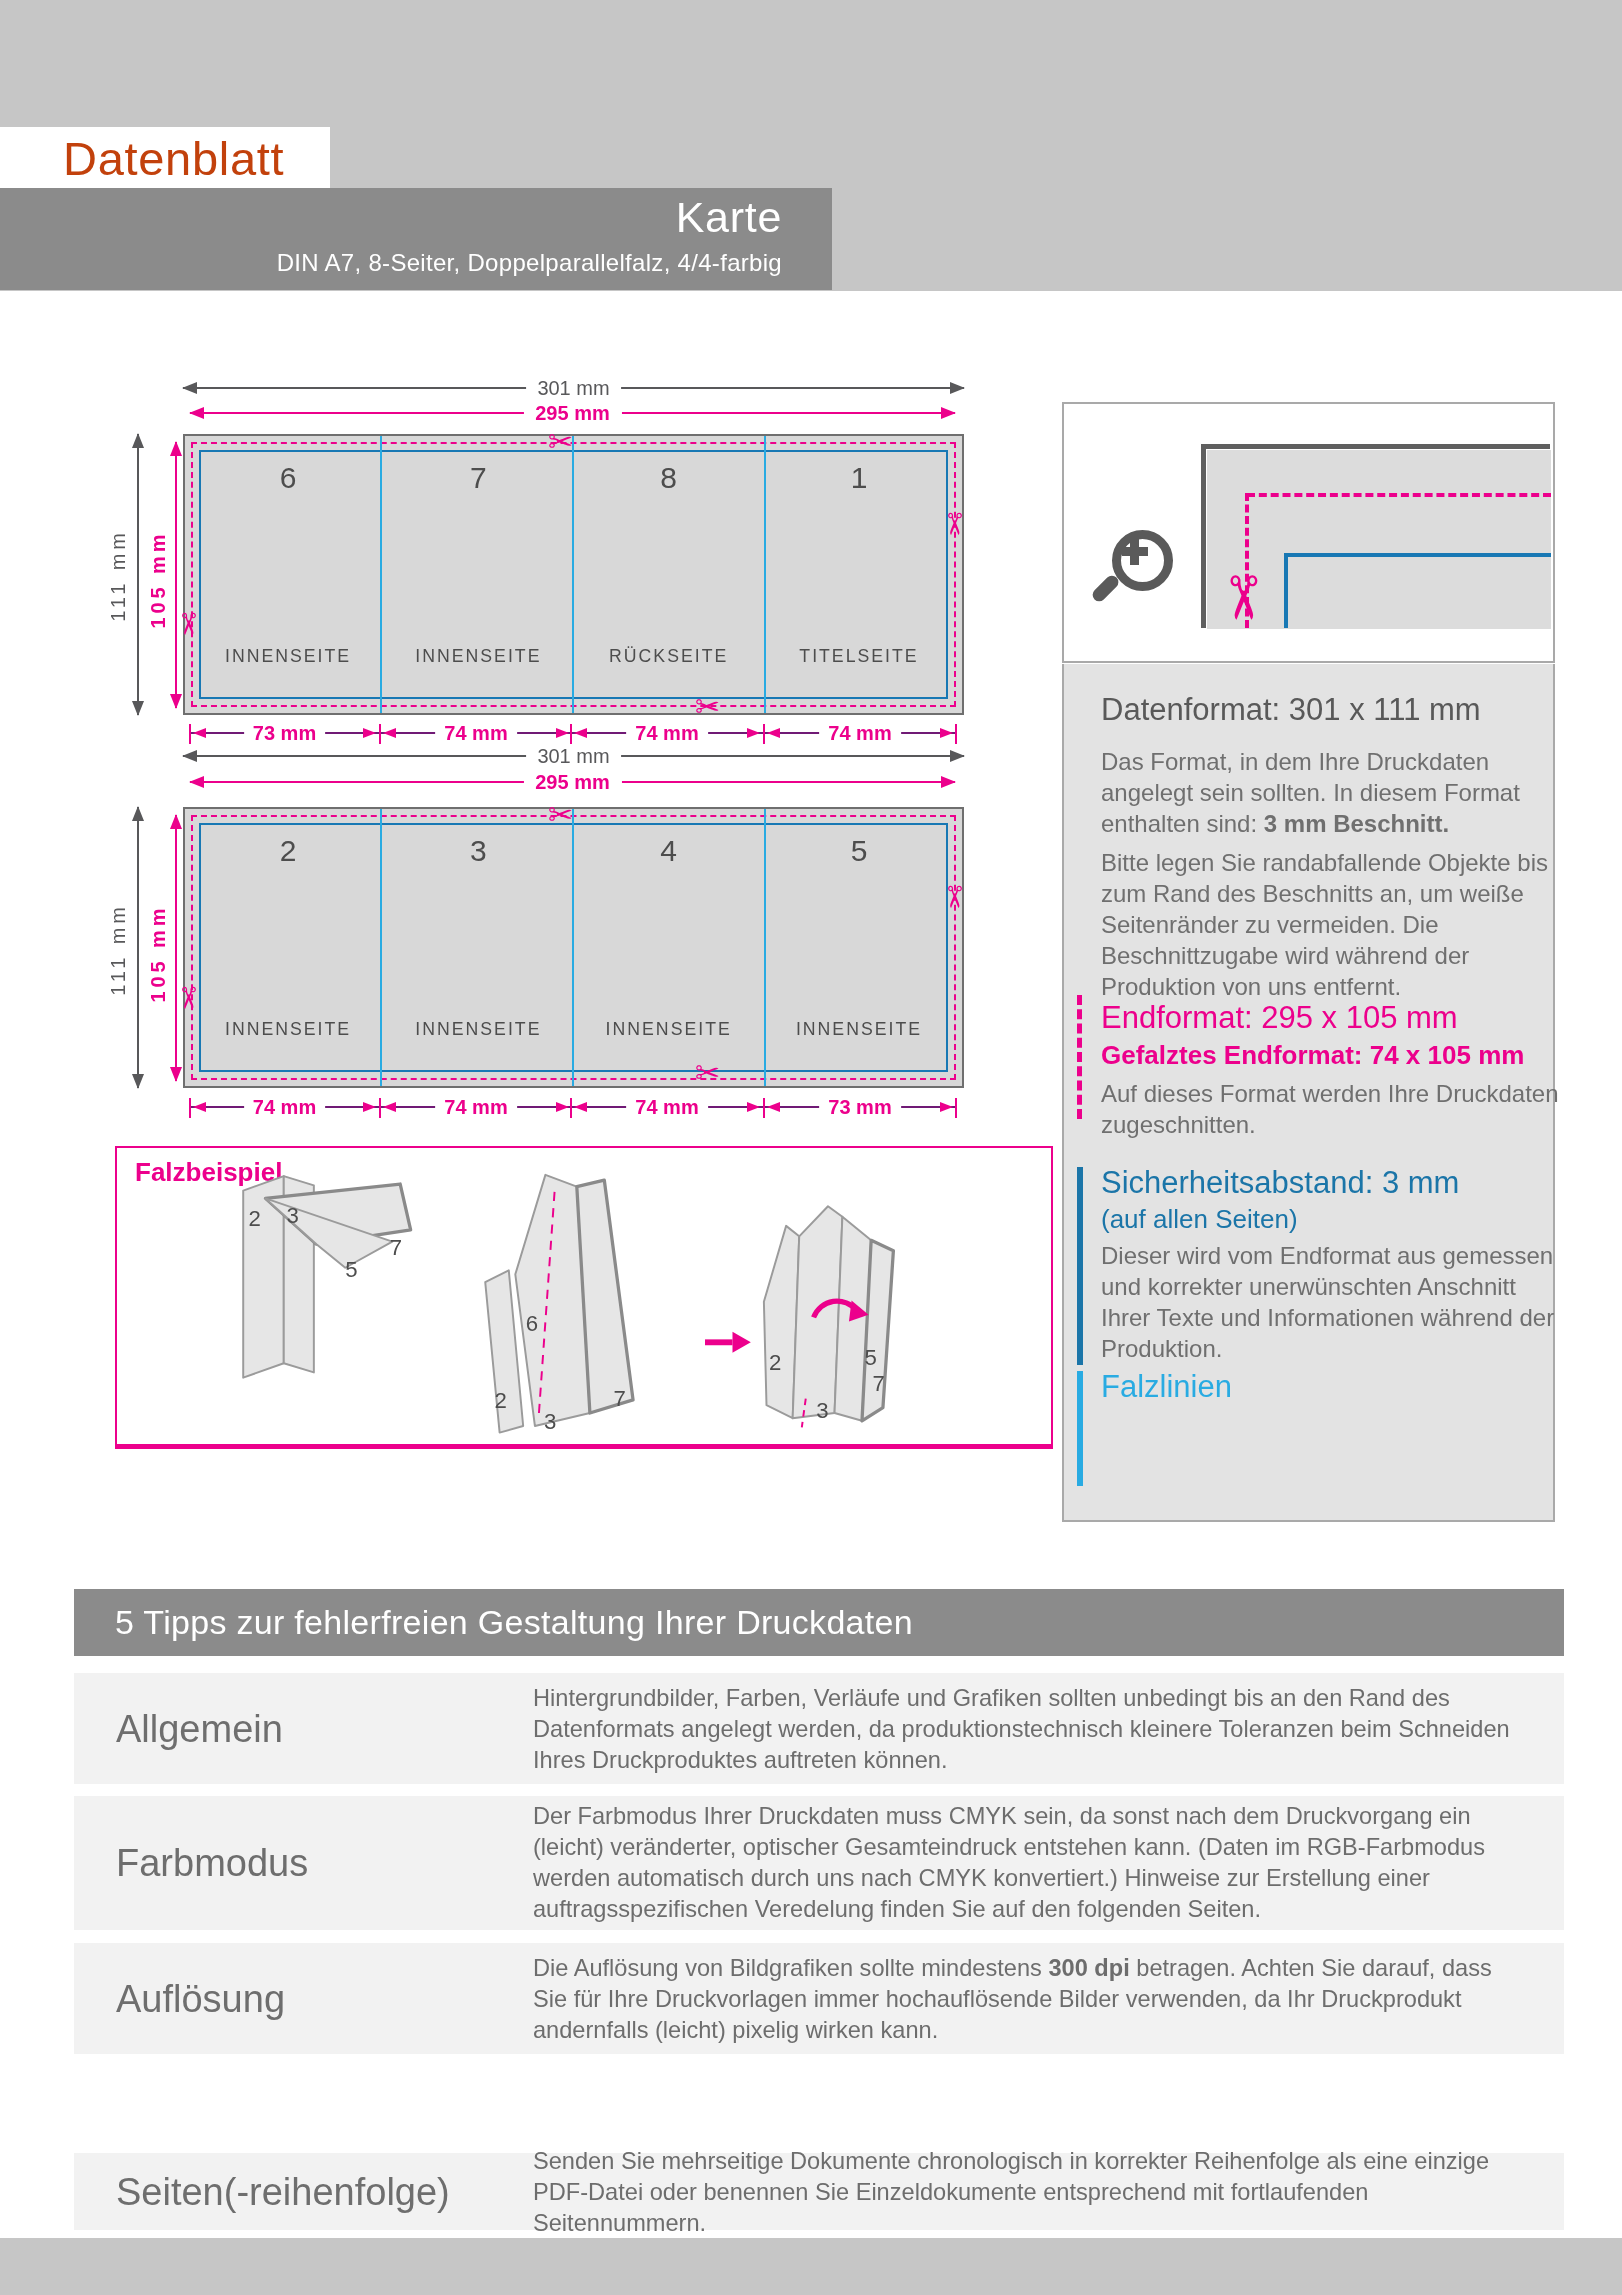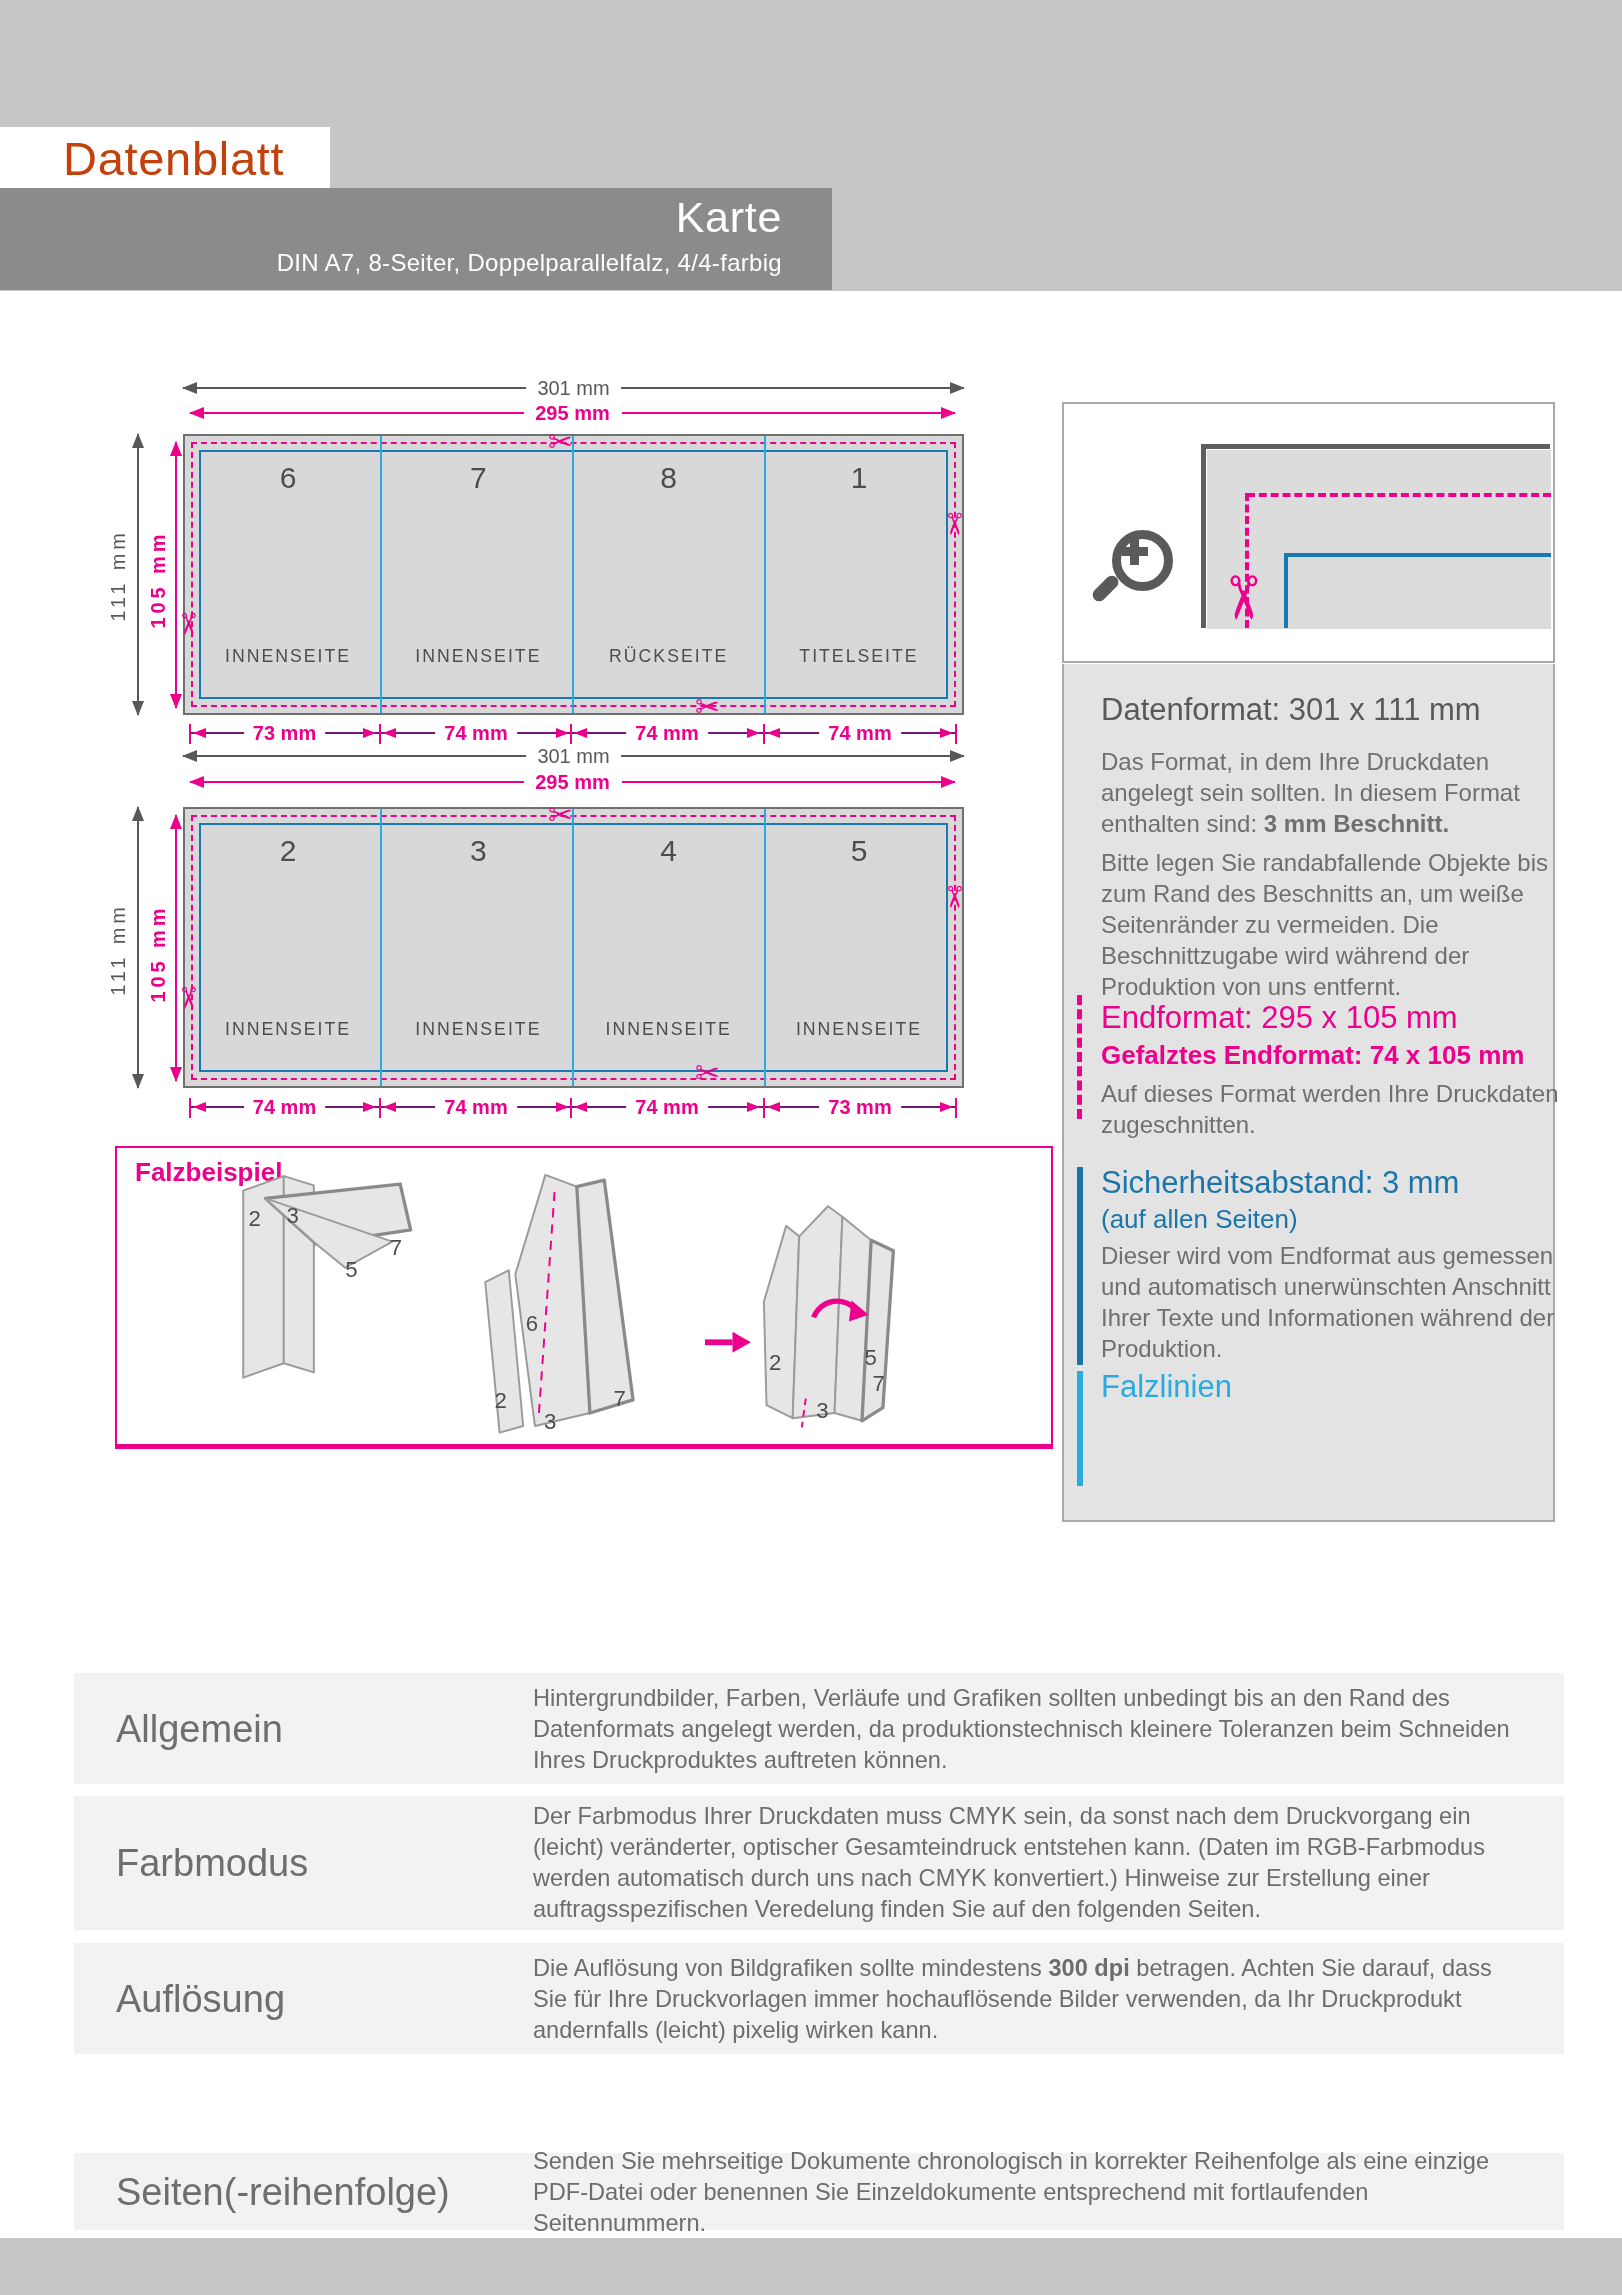--- a/index.html
+++ b/index.html
@@ -321,25 +321,28 @@
   <div class="ibody" style="top:847px;">Bitte legen Sie randabfallende Objekte bis zum Rand des Beschnitts an, um weiße Seitenränder zu vermeiden. Die Beschnittzugabe wird während der Produktion von uns entfernt.</div>
 
   <div class="bar-dash" style="top:995px;height:124px;"></div>
   <div class="ihead pink" style="top:1000px;">Endformat: 295 x 105 mm</div>
   <div class="isub" style="top:1040px;">Gefalztes Endformat: 74 x 105 mm</div>
   <div class="ibody" style="top:1078px;">Auf dieses Format werden Ihre Druckdaten zugeschnitten.</div>
 
   <div class="bar-solid" style="top:1167px;height:198px;background:#1b75a8;"></div>
   <div class="ihead blue" style="top:1165px;">Sicherheitsabstand: 3 mm</div>
   <div class="isub blue" style="top:1204px;">(auf allen Seiten)</div>
-  <div class="ibody" style="top:1240px;">Dieser wird vom Endformat aus gemessen und automatisch unerwünschten Anschnitt Ihrer Texte und Informationen während der Produktion.</div>
+  <div class="ibody" style="top:1240px;">Dieser wird vom Endformat aus gemessen und korrekter unerwünschten Anschnitt Ihrer Texte und Informationen während der Produktion.</div>
 
   <div class="bar-solid" style="top:1371px;height:115px;background:#29abe2;"></div>
   <div class="ihead cyan" style="top:1369px;">Falzlinien</div>
 
+  <div class="abs tipbar">
+    <span>5 Tipps zur fehlerfreien Gestaltung Ihrer Druckdaten</span>
+  </div>
 
   <div class="tiprow" style="top:1673px;height:111px;">
     <div class="tiplabel">Allgemein</div>
     <div class="tiptext"><span>Hintergrundbilder, Farben, Verläufe und Grafiken sollten unbedingt bis an den Rand des Datenformats angelegt werden, da produktionstechnisch kleinere Toleranzen beim Schneiden Ihres Druckproduktes auftreten können.</span><span class="b"></span><span></span></div>
   </div>
   <div class="tiprow" style="top:1796px;height:134px;">
     <div class="tiplabel">Farbmodus</div>
     <div class="tiptext"><span>Der Farbmodus Ihrer Druckdaten muss CMYK sein, da sonst nach dem Druckvorgang ein (leicht) veränderter, optischer Gesamteindruck entstehen kann. (Daten im RGB-Farbmodus werden automatisch durch uns nach CMYK konvertiert.) Hinweise zur Erstellung einer auftragsspezifischen Veredelung finden Sie auf den folgenden Seiten.</span><span class="b"></span><span></span></div>
   </div>
   <div class="tiprow" style="top:1943px;height:111px;">

